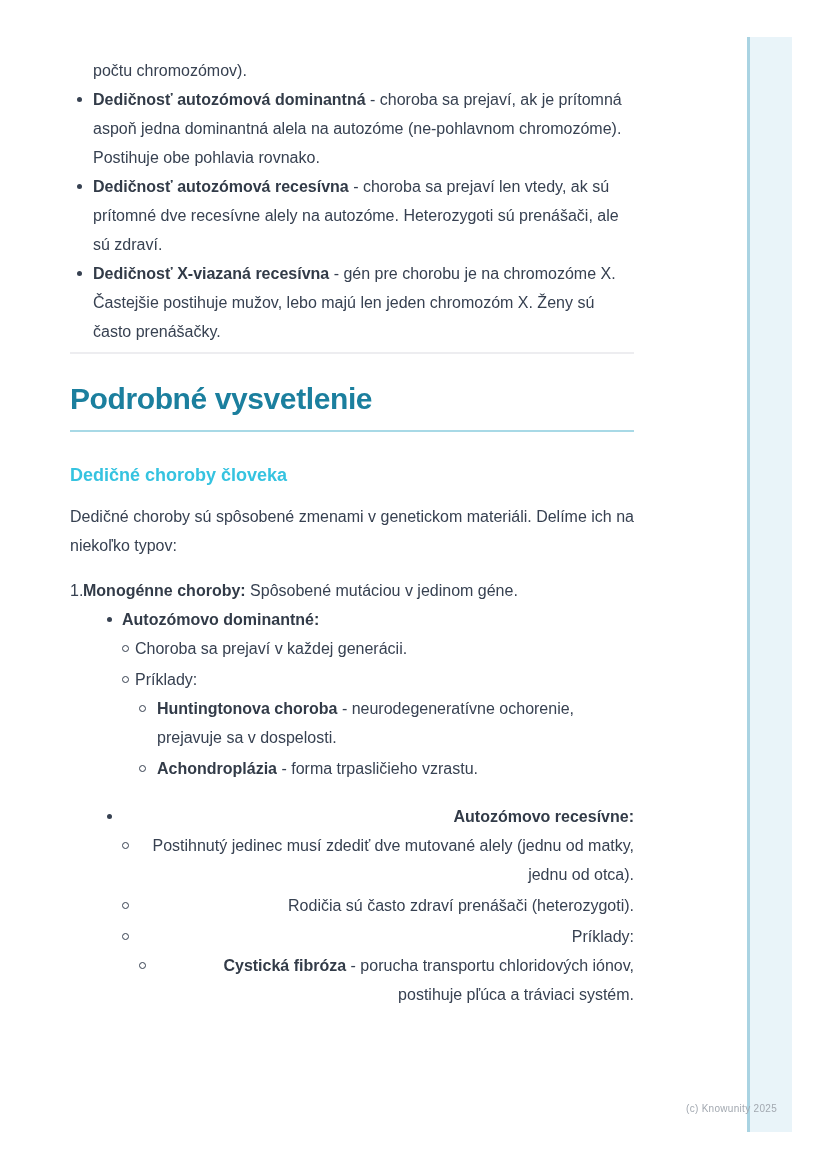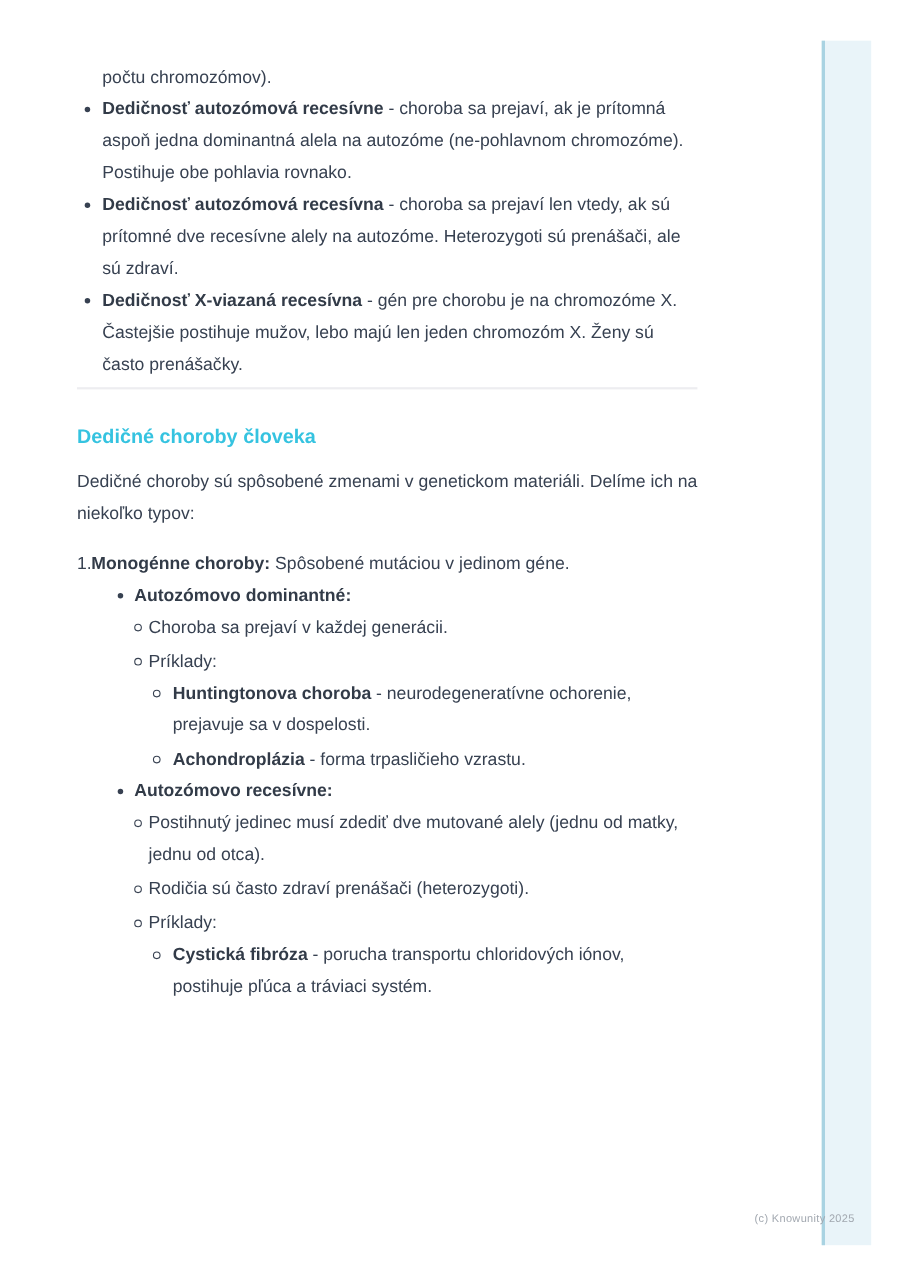--- a/index.html
+++ b/index.html
@@ -122,21 +122,21 @@
   ul.l2-list, ul.l3-list, ul.l4-list {
     list-style: none;
     margin: 0;
     padding: 0;
   }
   .l2-list { margin-top: 12px; }
   .l2-item {
     position: relative;
     padding-left: 39px;
   }
-  .l2-item + .l2-item { margin-top: 0; }
+  .l2-item + .l2-item { margin-top: 19px; text-align: right; }
   .l2-item::before {
     content: "";
     position: absolute;
     left: 24px;
     top: 12px;
     width: 5px;
     height: 5px;
     border-radius: 50%;
     background: #374151;
   }
@@ -181,27 +181,28 @@
 
   <div class="side-bar"></div>
 
   <div class="watermark">(c) Knowunity 2025</div>
 
   <div class="content">
 
     <p class="fragment">počtu chromozómov).</p>
 
     <ul class="top-list">
-        <li class="top-item"><strong>Dedičnosť autozómová recesívne</strong> - choroba sa prejaví, ak je prítomná aspoň jedna dominantná alela na autozóme (ne-pohlavnom chromozóme). Postihuje obe pohlavia rovnako.</li>
+        <li class="top-item"><strong>Dedičnosť autozómová dominantná</strong> - choroba sa prejaví, ak je prítomná aspoň jedna dominantná alela na autozóme (ne-pohlavnom chromozóme). Postihuje obe pohlavia rovnako.</li>
         <li class="top-item"><strong>Dedičnosť autozómová recesívna</strong> - choroba sa prejaví len vtedy, ak sú prítomné dve recesívne alely na autozóme. Heterozygoti sú prenášači, ale sú zdraví.</li>
         <li class="top-item"><strong>Dedičnosť X-viazaná recesívna</strong> - gén pre chorobu je na chromozóme X. Častejšie postihuje mužov, lebo majú len jeden chromozóm X. Ženy sú často prenášačky.</li>
       </ul>
 
     <hr class="divider">
 
+    <h1 class="section-heading">Podrobné vysvetlenie</h1>
 
     <h2 class="subsection-heading">Dedičné choroby človeka</h2>
 
     <p class="intro-paragraph">Dedičné choroby sú spôsobené zmenami v genetickom materiáli. Delíme ich na niekoľko typov:</p>
 
     <div class="numbered-list">
         <div class="ol-item"><span class="num">1.</span><strong>Monogénne choroby:</strong> Spôsobené mutáciou v jedinom géne.<ul class="l2-list">
             <li class="l2-item"><strong>Autozómovo dominantné:</strong><ul class="l3-list">
                 <li class="l3-item">Choroba sa prejaví v každej generácii.</li>
                 <li class="l3-item">Príklady:<ul class="l4-list">

